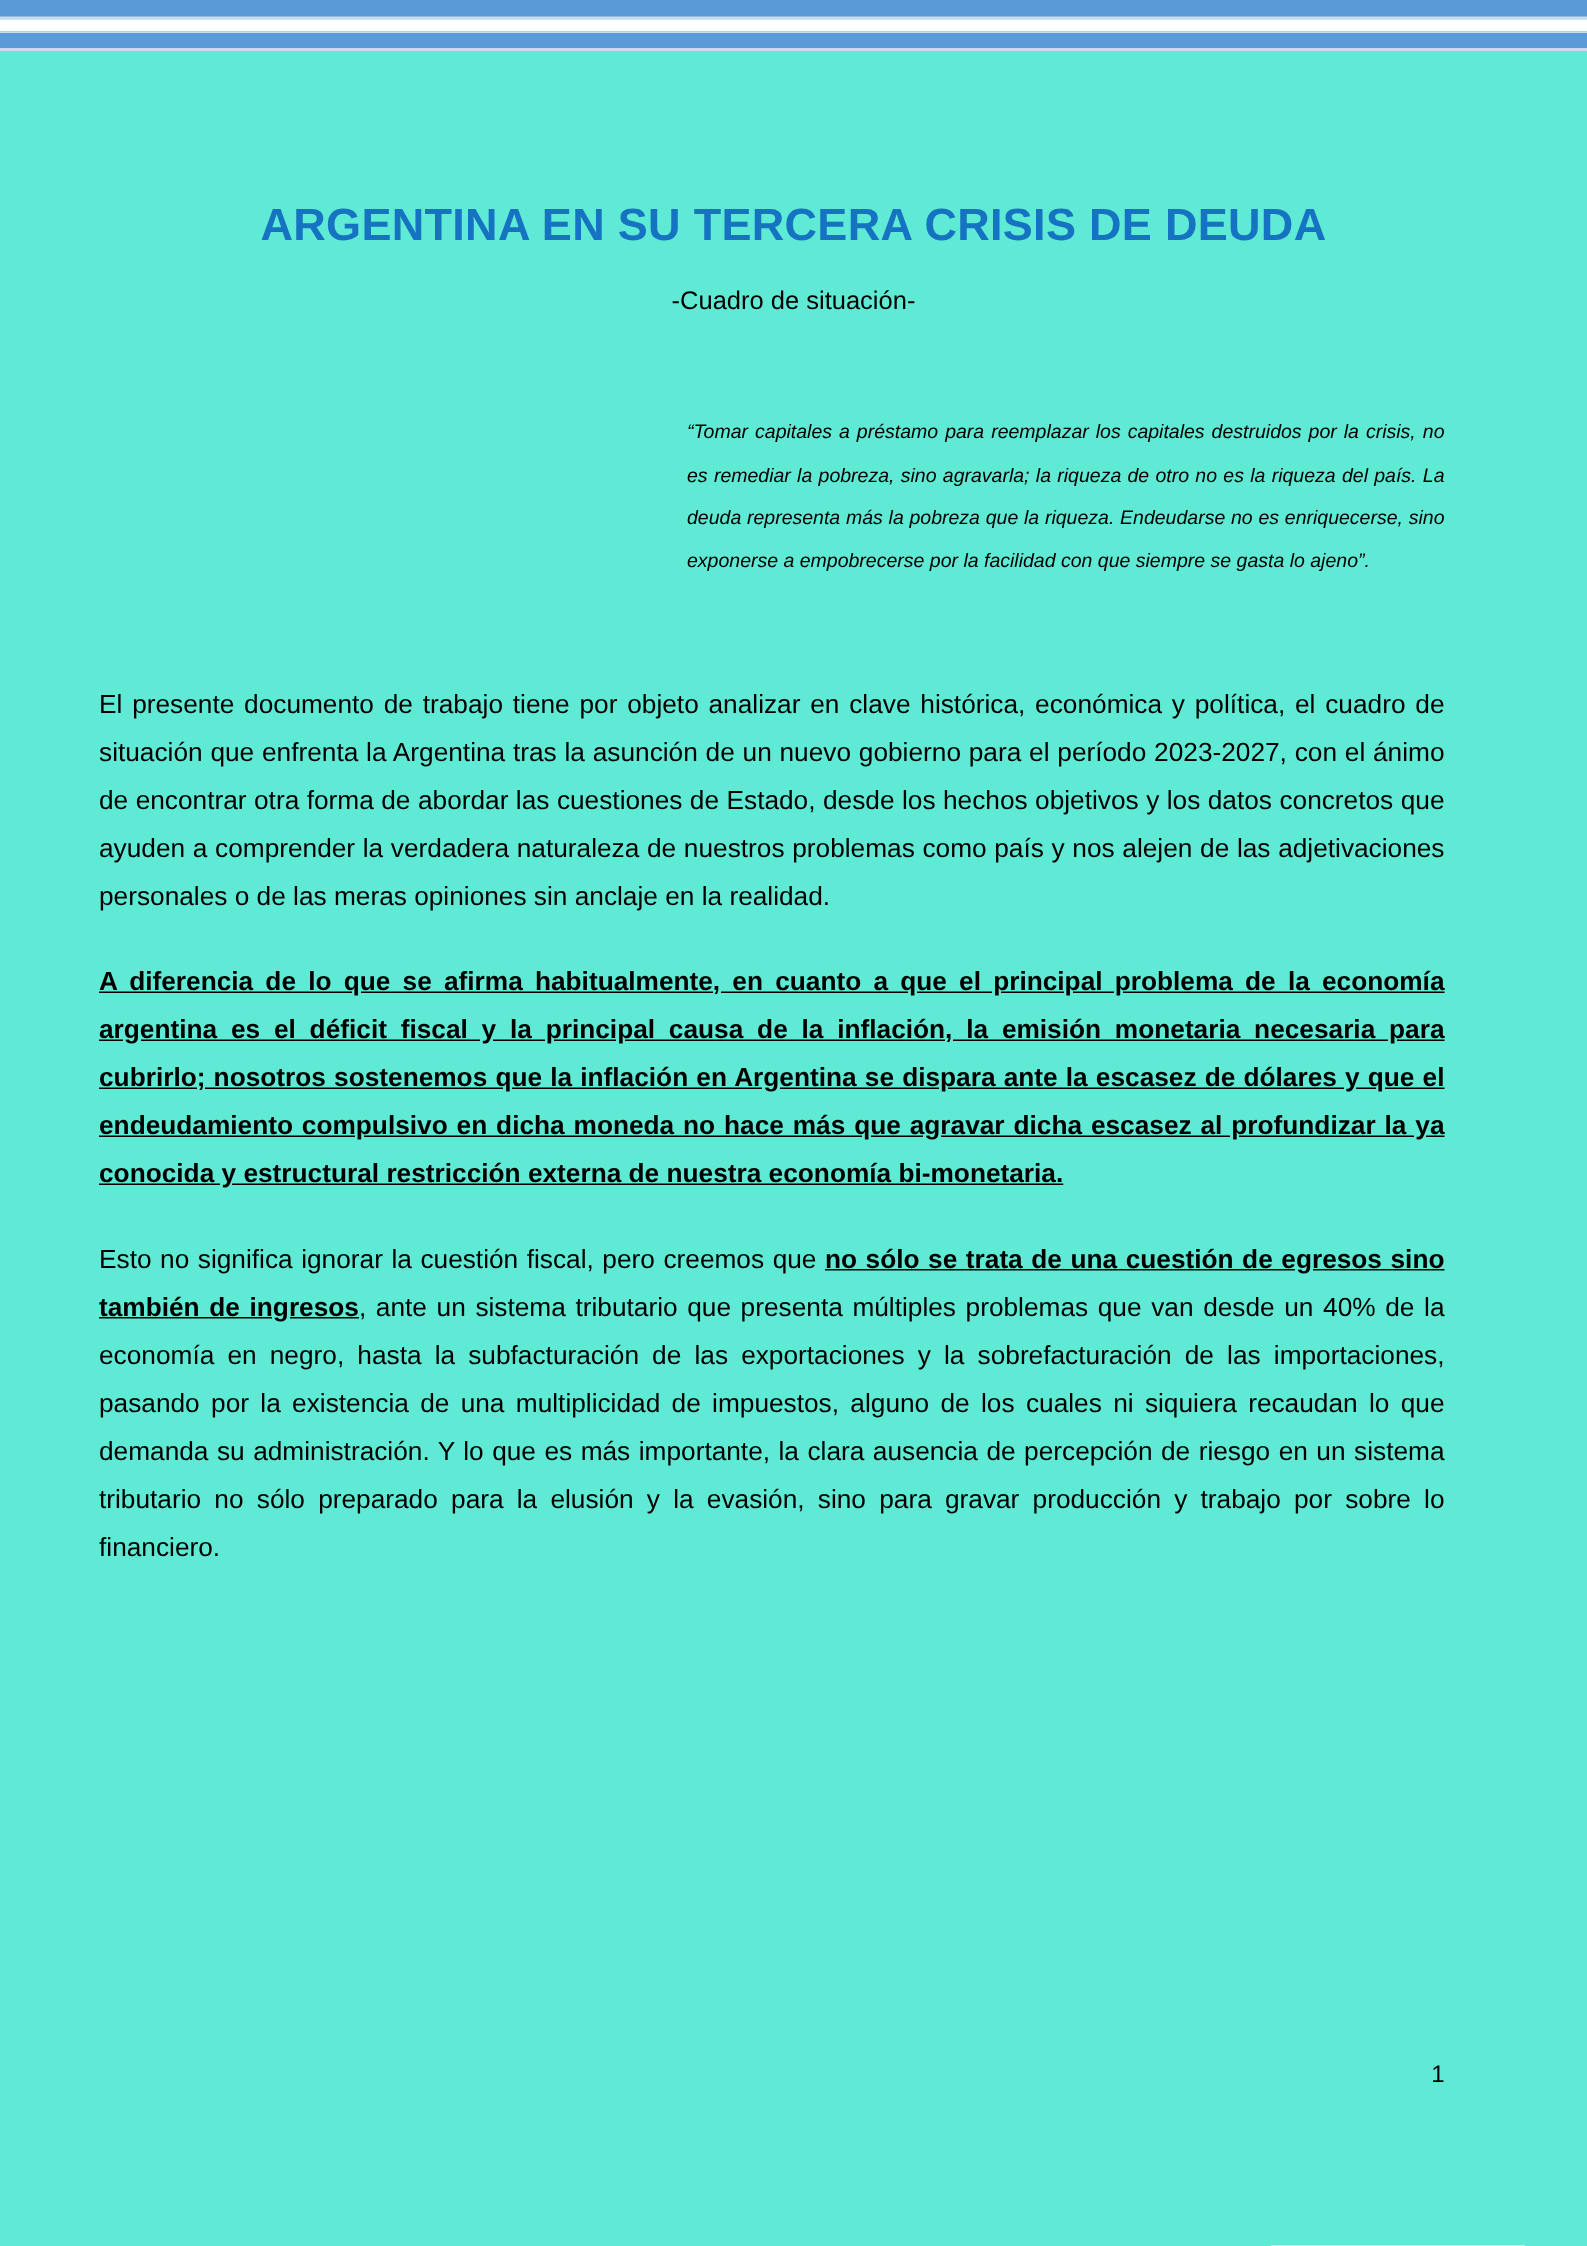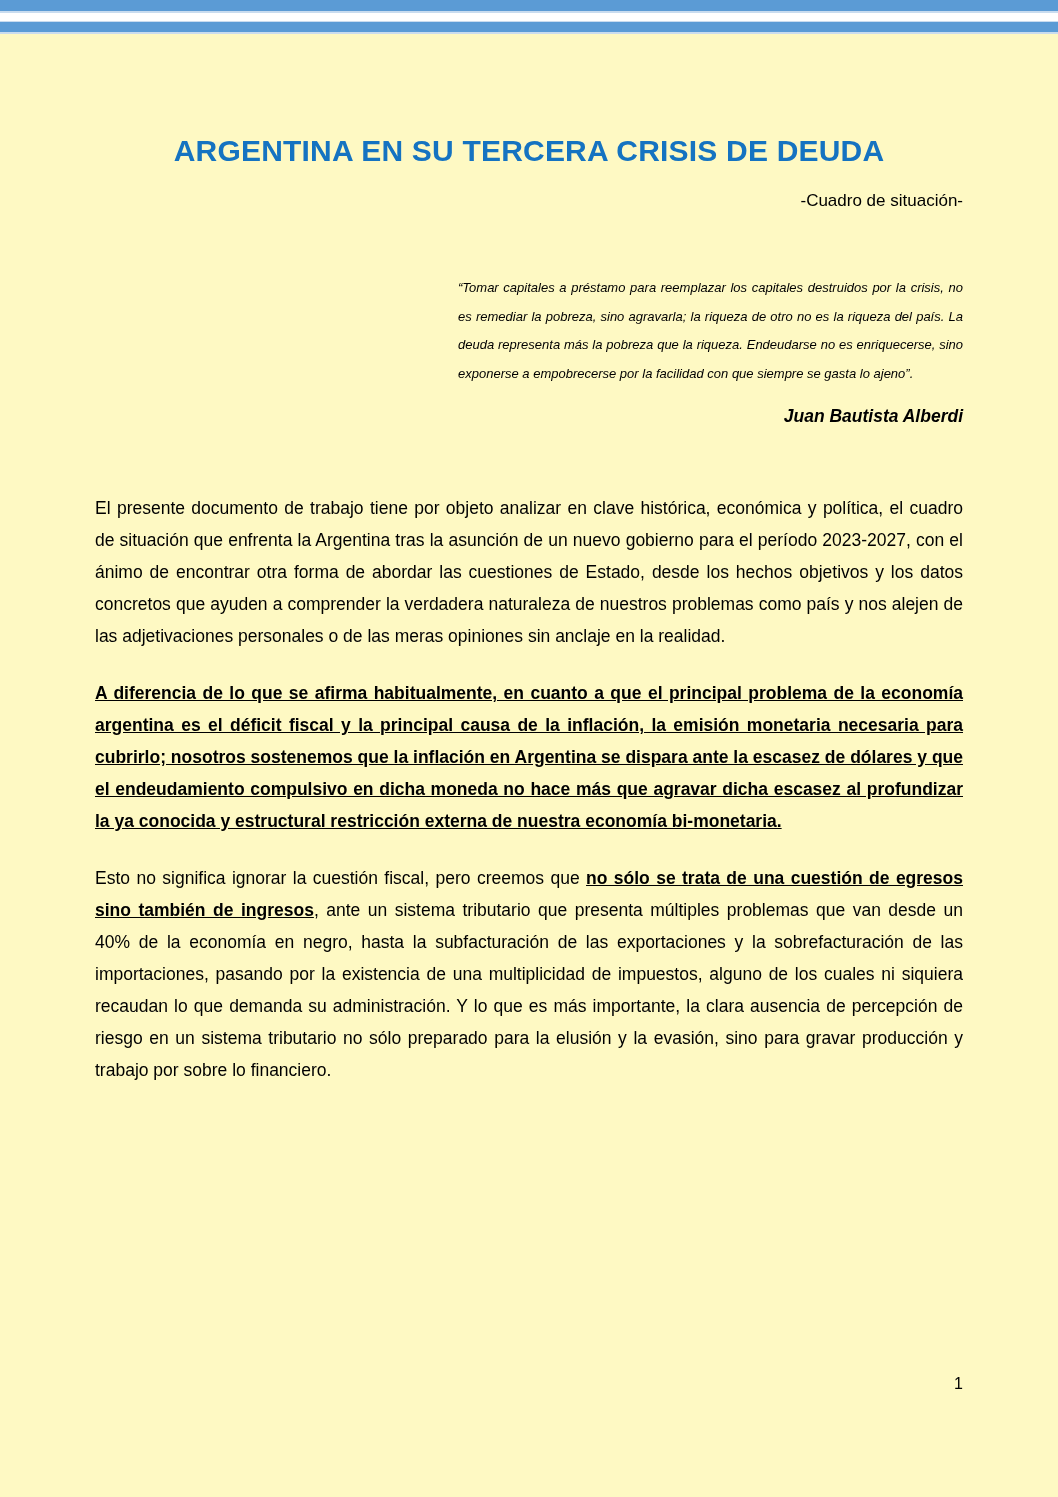--- a/index.html
+++ b/index.html
@@ -1,61 +1,61 @@
 <!DOCTYPE html>
 <html><head>
 <meta charset="utf-8">
 <style>
   html, body { margin: 0; padding: 0; background: #ffffff; }
   .page {
     position: relative;
     width: 1058px;
     height: 1497px;
-    background: #fef9c3;
+    background: #5eead4;
     overflow: hidden;
     font-family: "Liberation Sans", "DejaVu Sans", sans-serif;
     color: #000000;
   }
   .flag-stripe { width: 100%; }
   .stripe-top { height: 11px; border-bottom: 2px solid #c9dcef; }
   .stripe-gap { height: 8px; background: #ffffff; }
   .stripe-bottom { height: 10px; border-top: 1px solid #c9dcef; border-bottom: 2px solid #c9dcef; }
 
   .doc-title {
     margin: 99px 95px 0 95px;
     text-align: center;
     font-size: 30px;
     line-height: 36px;
     font-weight: bold;
     letter-spacing: 0.2px;
   }
   .doc-subtitle {
     margin: 22px 95px 0 95px;
-    text-align: right;
+    text-align: center;
     font-size: 17px;
     line-height: 20px;
   }
   .quote-block {
     margin: 63px 95px 0 458px;
     width: 505px;
     font-style: italic;
     font-size: 13px;
     line-height: 28.5px;
     text-align: justify;
   }
   .quote-attribution {
     margin: 17px 95px 0 458px;
     width: 505px;
     text-align: right;
     font-weight: bold;
     font-style: italic;
     font-size: 17.5px;
     line-height: 22px;
   }
-  .body-text { margin: 65px 95px 0 95px; }
+  .body-text { margin: 65px 95px 0 66px; }
   .body-text p {
     margin: 0 0 25px 0;
     font-size: 17.5px;
     line-height: 32px;
     text-align: justify;
   }
   .body-text p .run-bold { font-weight: bold; text-decoration: underline; }
   .page-number {
     position: absolute;
     top: 1374px;
@@ -72,21 +72,20 @@
   <div class="flag-stripe stripe-top" style="background: rgb(91, 155, 213); border-color: rgb(201, 220, 239);"></div>
   <div class="flag-stripe stripe-gap"></div>
   <div class="flag-stripe stripe-bottom" style="background: rgb(91, 155, 213); border-color: rgb(201, 220, 239);"></div>
 
   <h1 class="doc-title" style="color: rgb(21, 115, 193);">ARGENTINA EN SU TERCERA CRISIS DE DEUDA</h1>
 
   <div class="doc-subtitle">-Cuadro de situación-</div>
 
   <div class="quote-block">“Tomar capitales a préstamo para reemplazar los capitales destruidos por la crisis, no es remediar la pobreza, sino agravarla; la riqueza de otro no es la riqueza del país. La deuda representa más la pobreza que la riqueza. Endeudarse no es enriquecerse, sino exponerse a empobrecerse por la facilidad con que siempre se gasta lo ajeno”.</div>
 
-  <div class="quote-attribution">Juan Bautista Alberdi</div>
 
   <div class="body-text" id="body-text">
       <p><span class="run-regular">El presente documento de trabajo tiene por objeto analizar en clave histórica, económica y política, el cuadro de situación que enfrenta la Argentina tras la asunción de un nuevo gobierno para el período 2023-2027, con el ánimo de encontrar otra forma de abordar las cuestiones de Estado, desde los hechos objetivos y los datos concretos que ayuden a comprender la verdadera naturaleza de nuestros problemas como país y nos alejen de las adjetivaciones personales o de las meras opiniones sin anclaje en la realidad.</span></p>
       <p><span class="run-bold">A diferencia de lo que se afirma habitualmente, en cuanto a que el principal problema de la economía argentina es el déficit fiscal y la principal causa de la inflación, la emisión monetaria necesaria para cubrirlo; nosotros sostenemos que la inflación en Argentina se dispara ante la escasez de dólares y que el endeudamiento compulsivo en dicha moneda no hace más que agravar dicha escasez al profundizar la ya conocida y estructural restricción externa de nuestra economía bi-monetaria.</span></p>
       <p><span class="run-regular">Esto no significa ignorar la cuestión fiscal, pero creemos que </span><span class="run-bold">no sólo se trata de una cuestión de egresos sino también de ingresos</span><span class="run-regular">, ante un sistema tributario que presenta múltiples problemas que van desde un 40% de la economía en negro, hasta la subfacturación de las exportaciones y la sobrefacturación de las importaciones, pasando por la existencia de una multiplicidad de impuestos, alguno de los cuales ni siquiera recaudan lo que demanda su administración. Y lo que es más importante, la clara ausencia de percepción de riesgo en un sistema tributario no sólo preparado para la elusión y la evasión, sino para gravar producción y trabajo por sobre lo financiero.</span></p>
     </div>
 
   <div class="page-number">1</div>
 
 </div>

